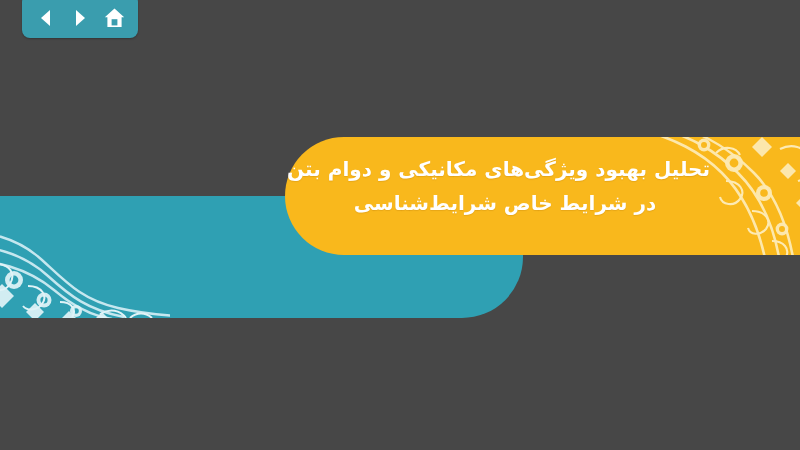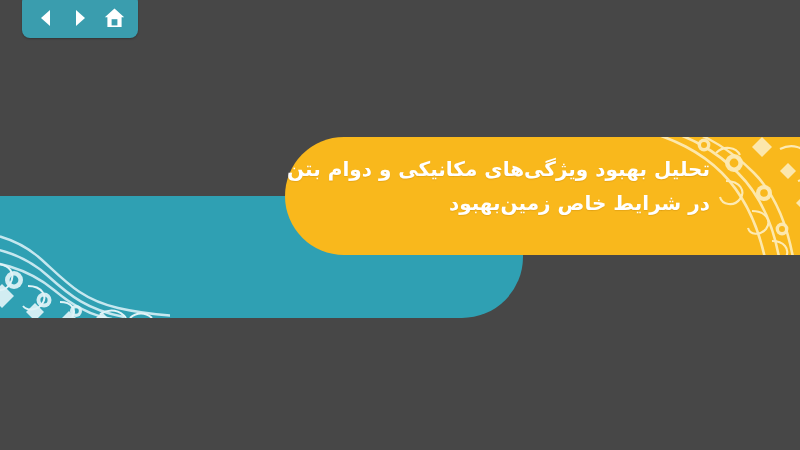--- a/index.html
+++ b/index.html
@@ -72,20 +72,21 @@
     pointer-events:none;
   }
 
   
   .title-block {
     position:absolute;
     left:300px; top:152px;
     width:410px;
     z-index:30;
     direction:rtl;
+    text-align:center;
     color:#ffffff;
     font-size:20px;
     line-height:1.72;
     font-weight:700;
     letter-spacing:.2px;
     text-shadow:0 1px 1px rgba(150,90,0,.18);
   }
   .title-line { display:block; white-space:nowrap; }
 </style>
 </head>
@@ -150,21 +151,21 @@
         <path d="M142 104 C154 104 160 112 156 120"></path>
         <path d="M150 12 C162 6 174 10 180 20"></path>
         <path d="M168 44 C178 40 186 44 190 52"></path>
         <path d="M86 16 C94 8 106 10 110 18"></path>
       </g>
     </svg>
   </div>
 
   <div class="title-block">
     <span class="title-line">تحلیل بهبود ویژگی‌های مکانیکی و دوام بتن</span>
-    <span class="title-line">در شرایط خاص زمین‌بهبود</span>
+    <span class="title-line">در شرایط خاص شرایط‌شناسی</span>
   </div>
 
   <div class="navbar">
     <div class="nav-btn">
       <svg width="18" height="18" viewBox="0 0 18 18">
         <path d="M13 1 L4 9 L13 17 Z" fill="#ffffff"></path>
       </svg>
     </div>
     <div class="nav-btn">
       <svg width="18" height="18" viewBox="0 0 18 18">

